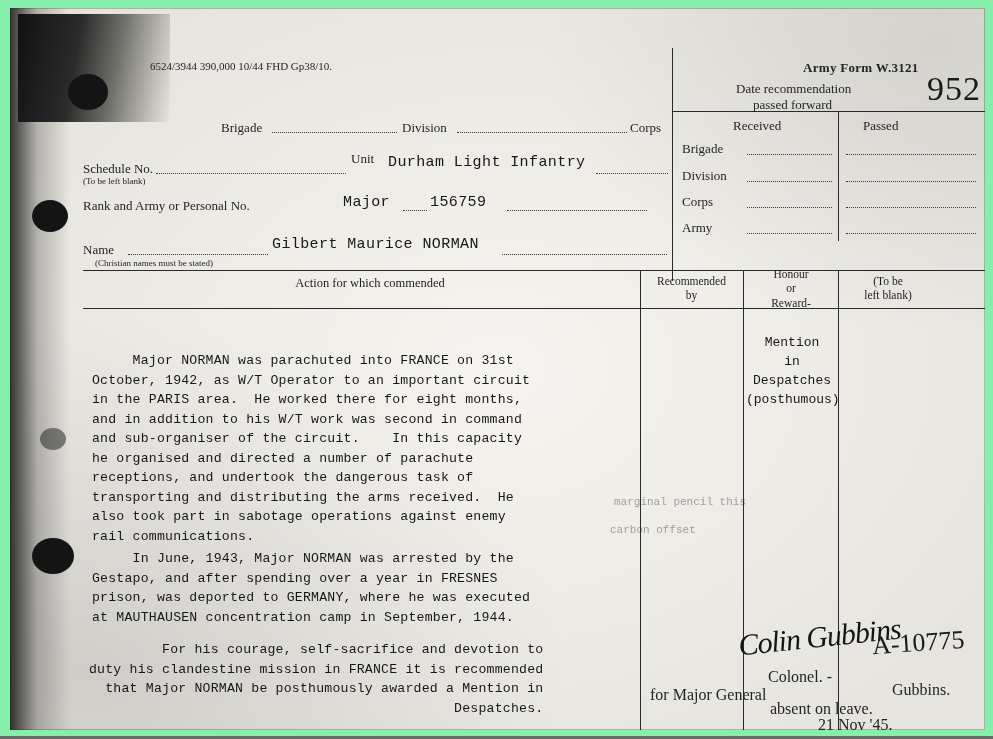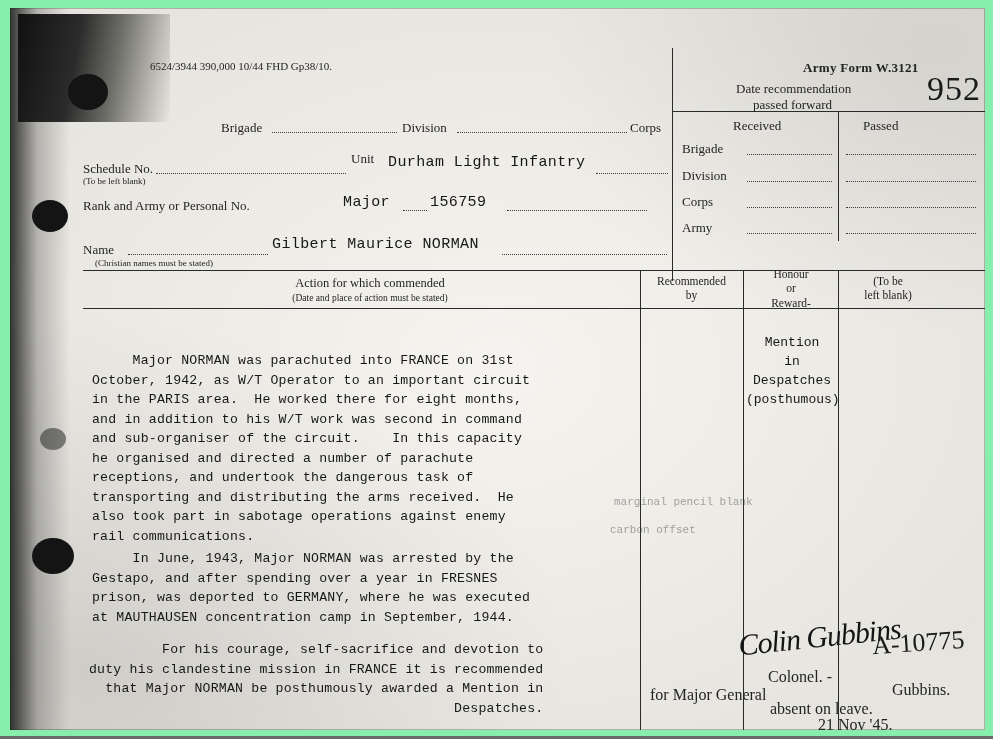--- a/index.html
+++ b/index.html
@@ -238,21 +238,20 @@
     <div class="dots" style="left:492px; top:246px; width:165px;"></div>
 
     <div class="rule hrule" style="left:73px; top:262px; width:902px;"></div>
     <div class="rule hrule" style="left:73px; top:300px; width:902px;"></div>
 
     <div class="rule vrule" style="left:630px; top:262px; height:460px;"></div>
     <div class="rule vrule" style="left:733px; top:262px; height:460px;"></div>
     <div class="rule vrule" style="left:828px; top:262px; height:460px;"></div>
 
     <div class="col-head" style="left:150px; top:268px; width:420px; font-size:12.5px;">Action for which commended</div>
-    <div class="col-head" style="left:150px; top:285px; width:420px; font-size:9.5px;">(Date and place of action must be stated)</div>
 
     <div class="col-head" style="left:632px; top:266px; width:99px; font-size:11.5px; white-space:pre-line;">Recommended
 by</div>
     <div class="col-head" style="left:736px; top:259px; width:90px; font-size:11.5px; white-space:pre-line;">Honour
 or
 Reward-</div>
     <div class="col-head" style="left:832px; top:266px; width:92px; font-size:11.5px; white-space:pre-line;">(To be
 left blank)</div>
 
     <div class="body-text" style="left:82px; top:343px;">     Major NORMAN was parachuted into FRANCE on 31st
@@ -283,21 +282,21 @@
 
     <div class="sig sig-scrawl" style="left:728px; top:612px;">Colin Gubbins</div>
     <div class="stamp-num" style="left:862px; top:620px;">A-10775</div>
 
     <div class="t printed" style="left:758px; top:660px; font-size:16px;">Colonel. -</div>
     <div class="t printed" style="left:640px; top:678px; font-size:16px;">for Major General</div>
     <div class="t printed" style="left:875px; top:673px; font-size:16px;margin-left:7px;">Gubbins.</div>
     <div class="t printed" style="left:760px; top:692px; font-size:16px;">absent on leave.</div>
     <div class="t printed" style="left:808px; top:708px; font-size:16px;">21 Nov '45.</div>
 
-    <div class="faint" style="left:604px; top:488px;">marginal pencil blank</div>
+    <div class="faint" style="left:604px; top:488px;">marginal pencil this</div>
     <div class="faint" style="left:600px; top:516px;">carbon offset</div>
 
     <div class="scan-smudge"></div>
     <div class="scan-smudge2"></div>
     <div class="blob" style="left:58px; top:66px; width:40px; height:36px;"></div>
     <div class="blob" style="left:22px; top:192px; width:36px; height:32px;"></div>
     <div class="blob soft" style="left:30px; top:420px; width:26px; height:22px;"></div>
     <div class="blob" style="left:22px; top:530px; width:42px; height:36px;"></div>
 
   </div>

